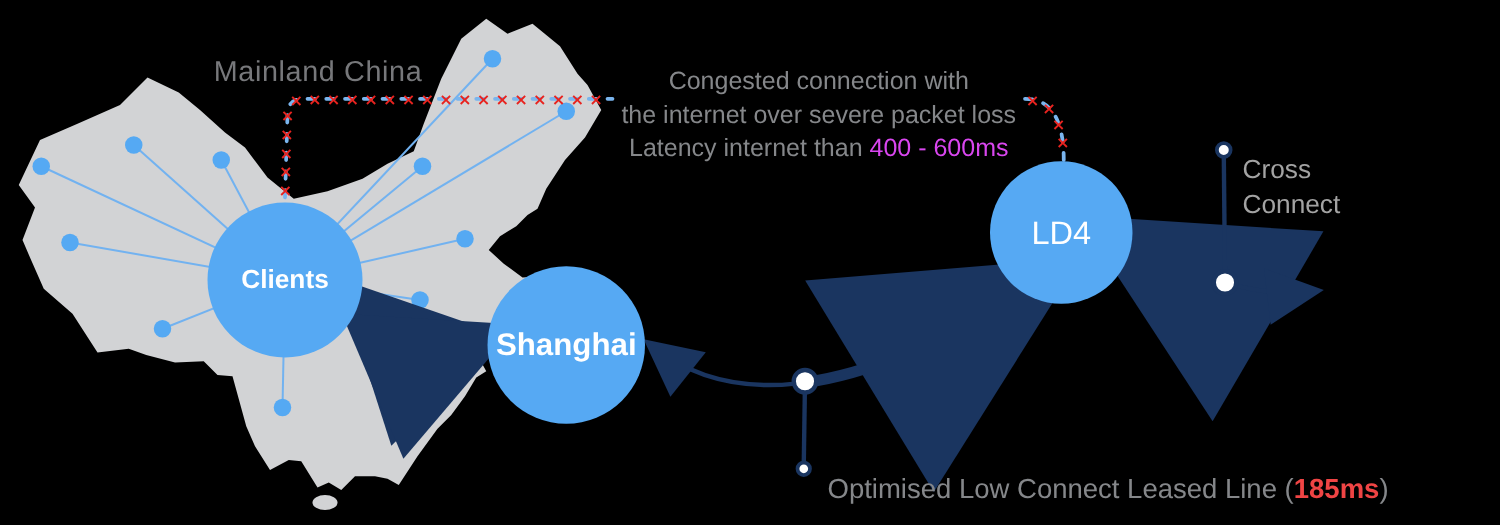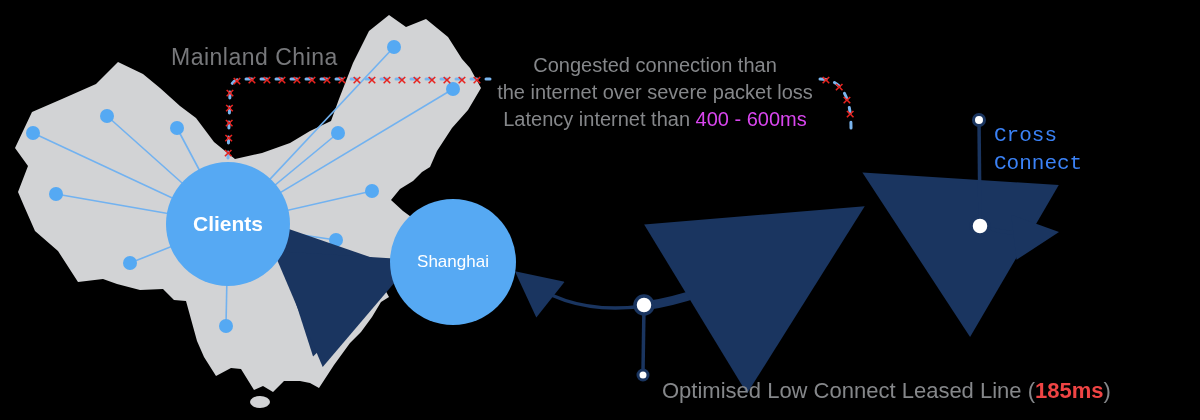--- a/index.html
+++ b/index.html
@@ -5,29 +5,29 @@
   html,body{margin:0;padding:0;background:#000;}
   .stage{
     position:relative;width:1200px;height:420px;background:#000;overflow:hidden;
     font-family:"Liberation Sans", sans-serif;
   }
   .stage svg{position:absolute;left:0;top:0;}
   .label{position:absolute;color:#85878a;margin-top:16px;}
   .map-title{left:171px;top:28px;font-size:23px;color:#77787b;letter-spacing:.5px;}
   .congestion{left:455px;top:36px;width:400px;text-align:center;font-size:20px;line-height:27px;color:#85878a;}
   .congestion b{color:#d946ef;font-weight:normal;}
-  .cross-connect{left:994px;top:106px;width:110px;font-size:21px;line-height:28px;color:#3b82f6;font-family:Liberation Mono, monospace;}
+  .cross-connect{left:994px;top:106px;width:110px;font-size:21px;line-height:28px;color:#a3a3a3;}
   .leased{left:662px;top:362px;font-size:22px;color:#85878a;white-space:nowrap;}
   .leased b{color:#ef4444;font-weight:bold;}
   .node{
     position:absolute;border-radius:50%;background:#56a9f3;color:#fff;
     display:flex;align-items:center;justify-content:center;text-align:center;
   }
   .node-clients{left:166px;top:162px;width:124px;height:124px;font-size:21px;font-weight:bold;}
-  .node-shanghai{left:390px;top:199px;width:126px;height:126px;font-size:17px;}
+  .node-shanghai{left:390px;top:213px;width:126px;height:126px;font-size:25px;font-weight:bold;}
   .node-ld4{left:792px;top:129px;width:114px;height:114px;font-size:26px;}
   .node-lp{left:1052px;top:166px;width:140px;height:140px;font-size:25px;line-height:31px;}
   .node-lp span{display:block;width:112px;}
   .xmark{fill:#e8231f;font:bold 13px "DejaVu Sans", sans-serif;}
 </style>
 </head>
 <body>
 
 <div class="stage">
 
@@ -134,29 +134,32 @@
     <line x1="979" y1="120" x2="980" y2="226" stroke="#1a3560" stroke-width="3.5"></line>
     <circle cx="644" cy="305" r="9" fill="#fff" stroke="#1a3560" stroke-width="3.5"></circle>
     <circle cx="643" cy="375" r="5" fill="#fff" stroke="#1a3560" stroke-width="3"></circle>
     <circle cx="980" cy="226" r="9" fill="#fff" stroke="#1a3560" stroke-width="3.5"></circle>
     <circle cx="979" cy="120" r="5.5" fill="#fff" stroke="#1a3560" stroke-width="3"></circle>
   </svg>
 
   <div class="label map-title">Mainland China</div>
 
   <div class="label congestion">
-    <div>Congested connection than</div>
+    <div>Congested connection with</div>
     <div>the internet over severe packet loss</div>
     <div><span>Latency internet than </span><b>400 - 600ms</b></div>
   </div>
 
   <div class="label cross-connect">Cross Connect</div>
 
   <div class="label leased"><span>Optimised Low Connect Leased Line (</span><b>185ms</b><span>)</span></div>
 
   <div class="node node-clients">
     <span>Clients</span>
   </div>
   <div class="node node-shanghai">
     <span>Shanghai</span>
   </div>
+  <div class="node node-ld4">
+    <span>LD4</span>
+  </div>
 
 </div>
 
 </body></html>

